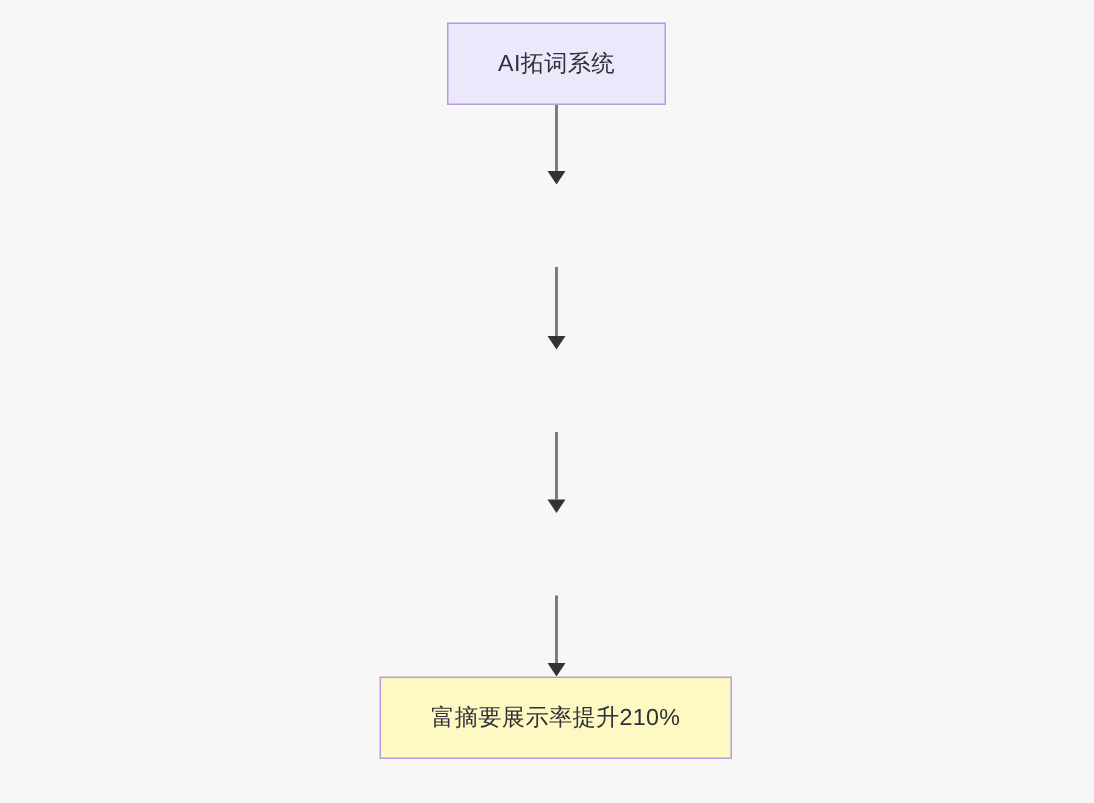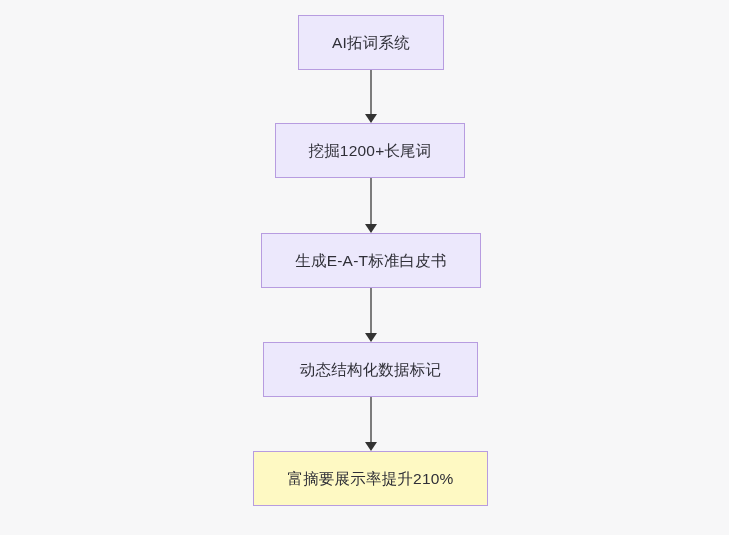--- a/index.html
+++ b/index.html
@@ -76,26 +76,17 @@
     <div class="edge-arrow" style="border-top-color: rgb(51, 51, 51);"></div>
   </div>
   <div class="edge" style="left: 364px; top: 397px; height: 54px;">
     <div class="edge-line" style="height: 45px; background: rgb(124, 124, 124);"></div>
     <div class="edge-arrow" style="border-top-color: rgb(51, 51, 51);"></div>
   </div>
 
   <div class="node" style="left: 298px; top: 15px; width: 146px; background: rgb(236, 232, 252); border-color: rgb(183, 156, 224); color: rgb(47, 47, 55);">
     <span class="node-label">AI拓词系统</span>
   </div>
-  <div class="node" style="left: 275px; top: 123px; width: 190px; background: rgb(236, 232, 252); border-color: rgb(183, 156, 224); color: rgb(47, 47, 55);">
-    <span class="node-label">挖掘1200+长尾词</span>
-  </div>
-  <div class="node" style="left: 261px; top: 233px; width: 220px; background: rgb(236, 232, 252); border-color: rgb(183, 156, 224); color: rgb(47, 47, 55);">
-    <span class="node-label">生成E-A-T标准白皮书</span>
-  </div>
-  <div class="node" style="left: 263px; top: 342px; width: 215px; background: rgb(236, 232, 252); border-color: rgb(183, 156, 224); color: rgb(47, 47, 55);">
-    <span class="node-label">动态结构化数据标记</span>
-  </div>
   <div class="node" style="left: 253px; top: 451px; width: 235px; background: #fef9c3; border-color: rgb(183, 156, 224); color: rgb(47, 47, 55);">
     <span class="node-label">富摘要展示率提升210%</span>
   </div>
 
 </div>
 
 </body></html>

